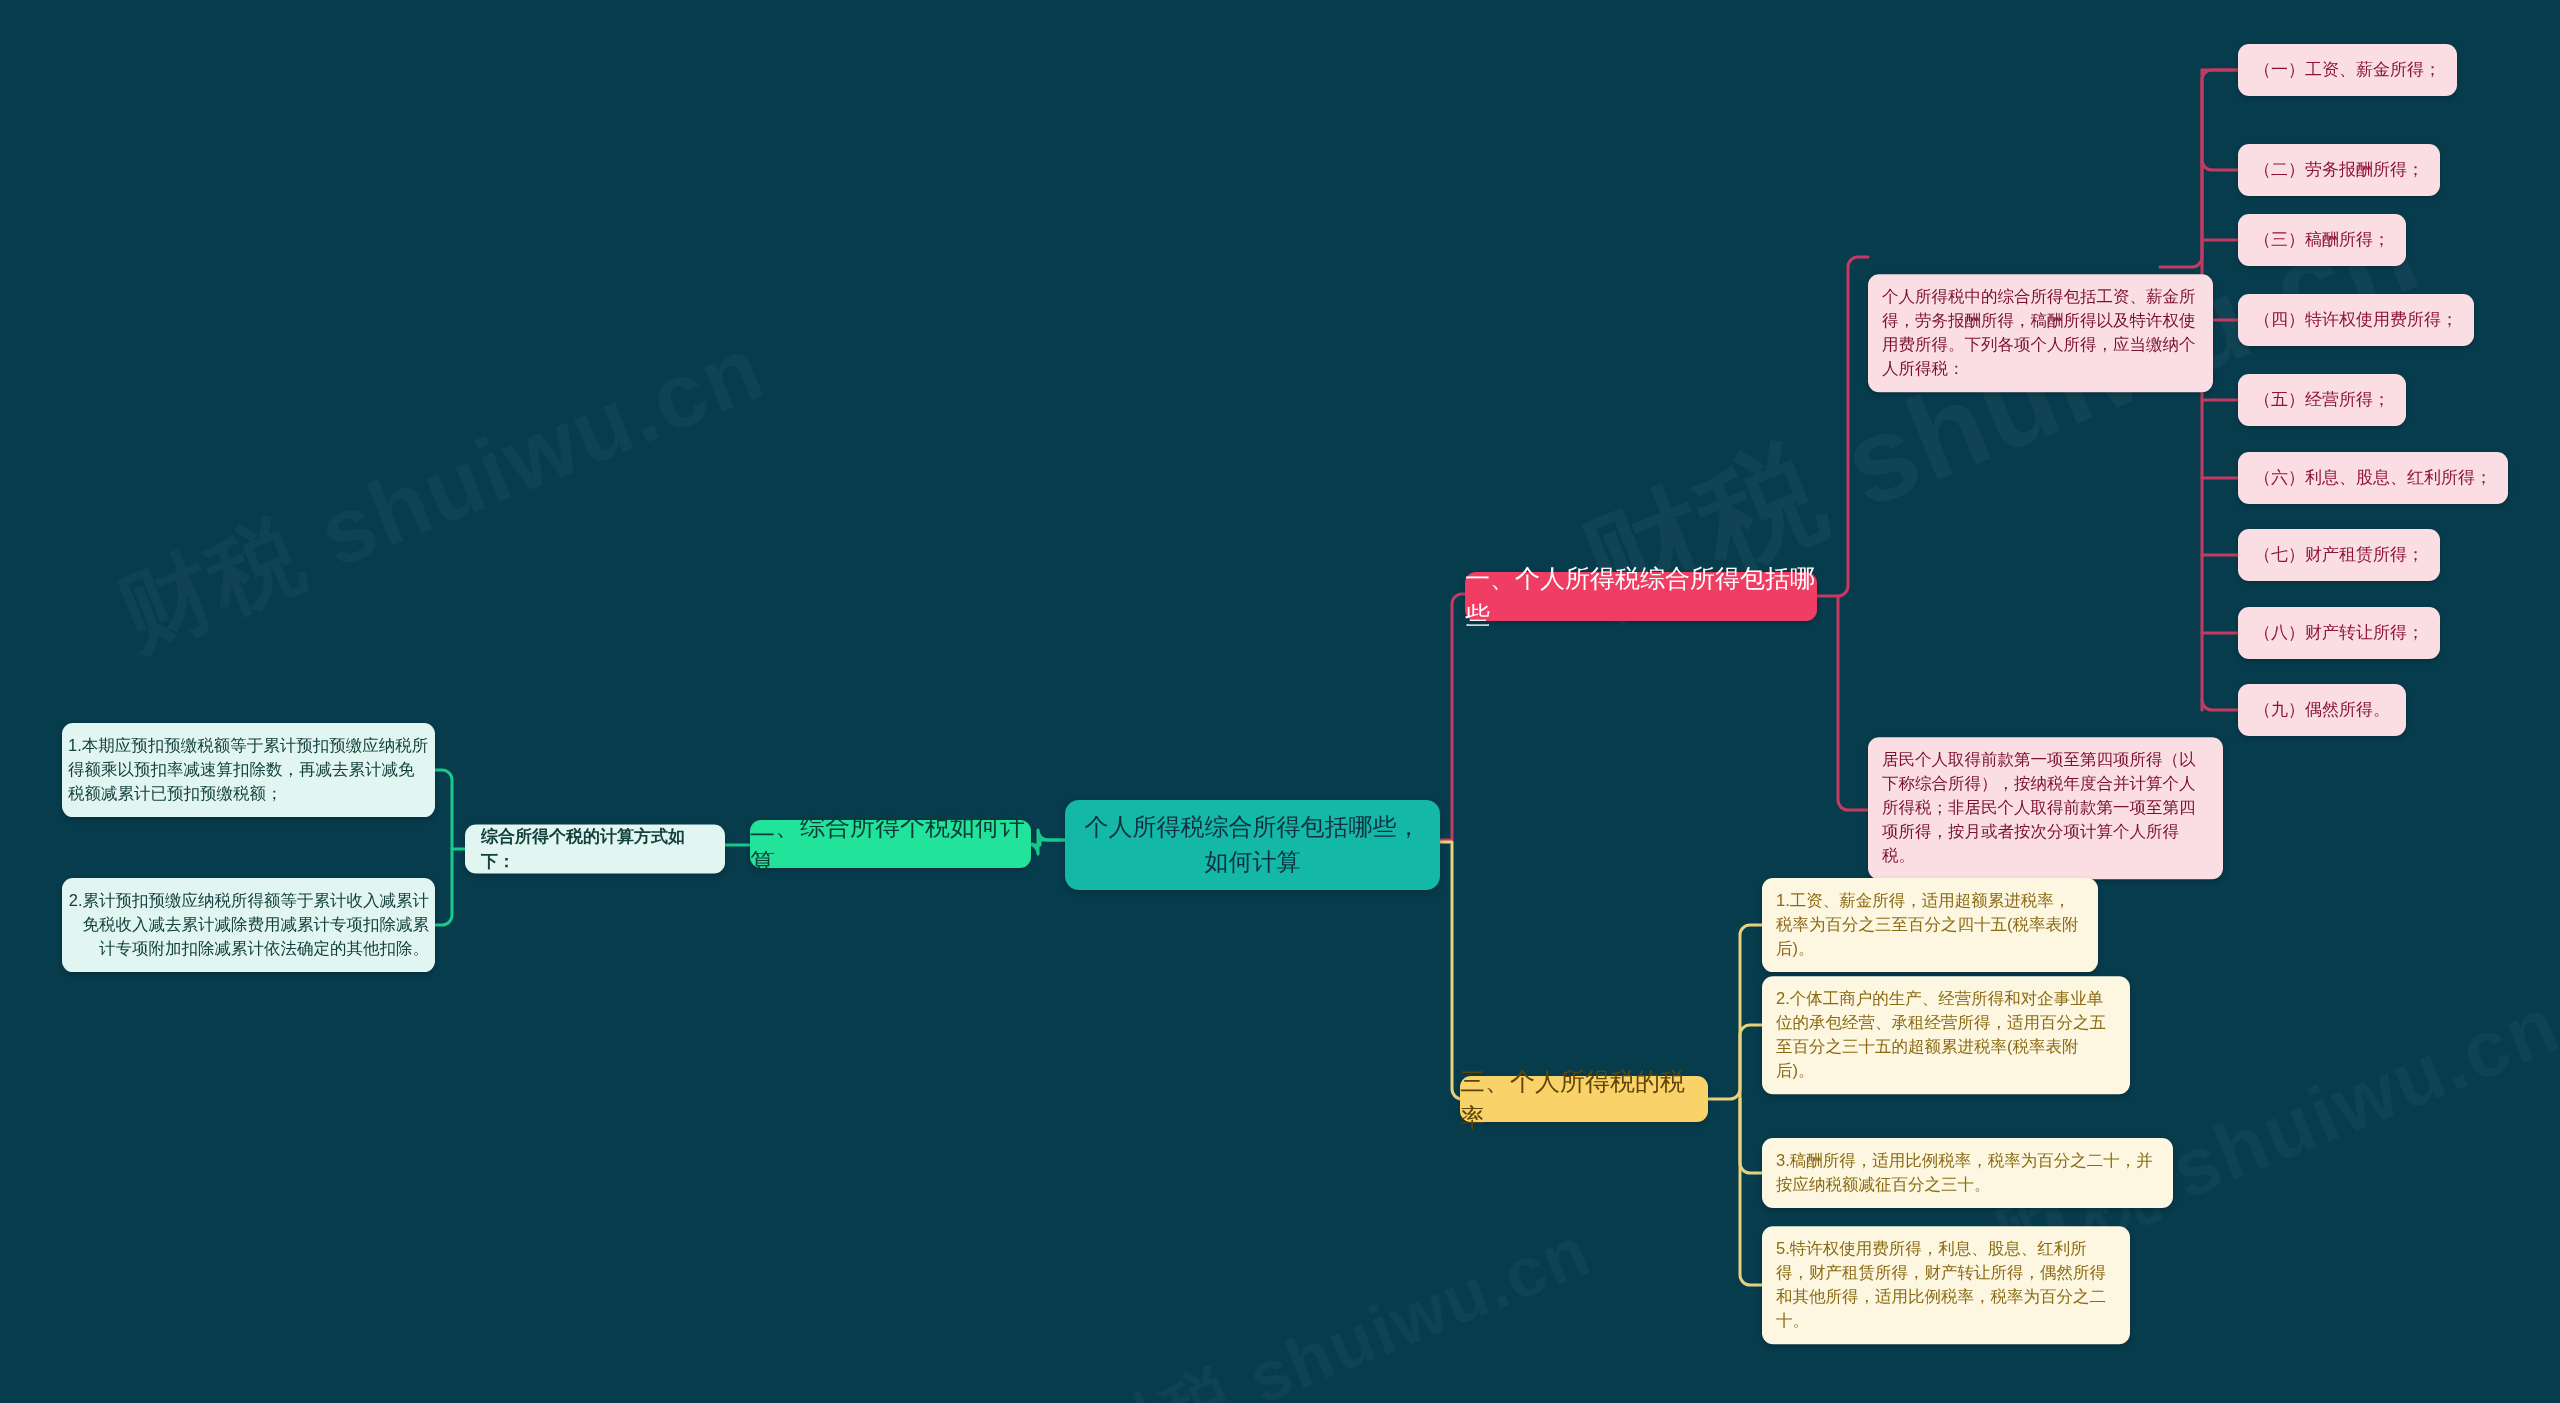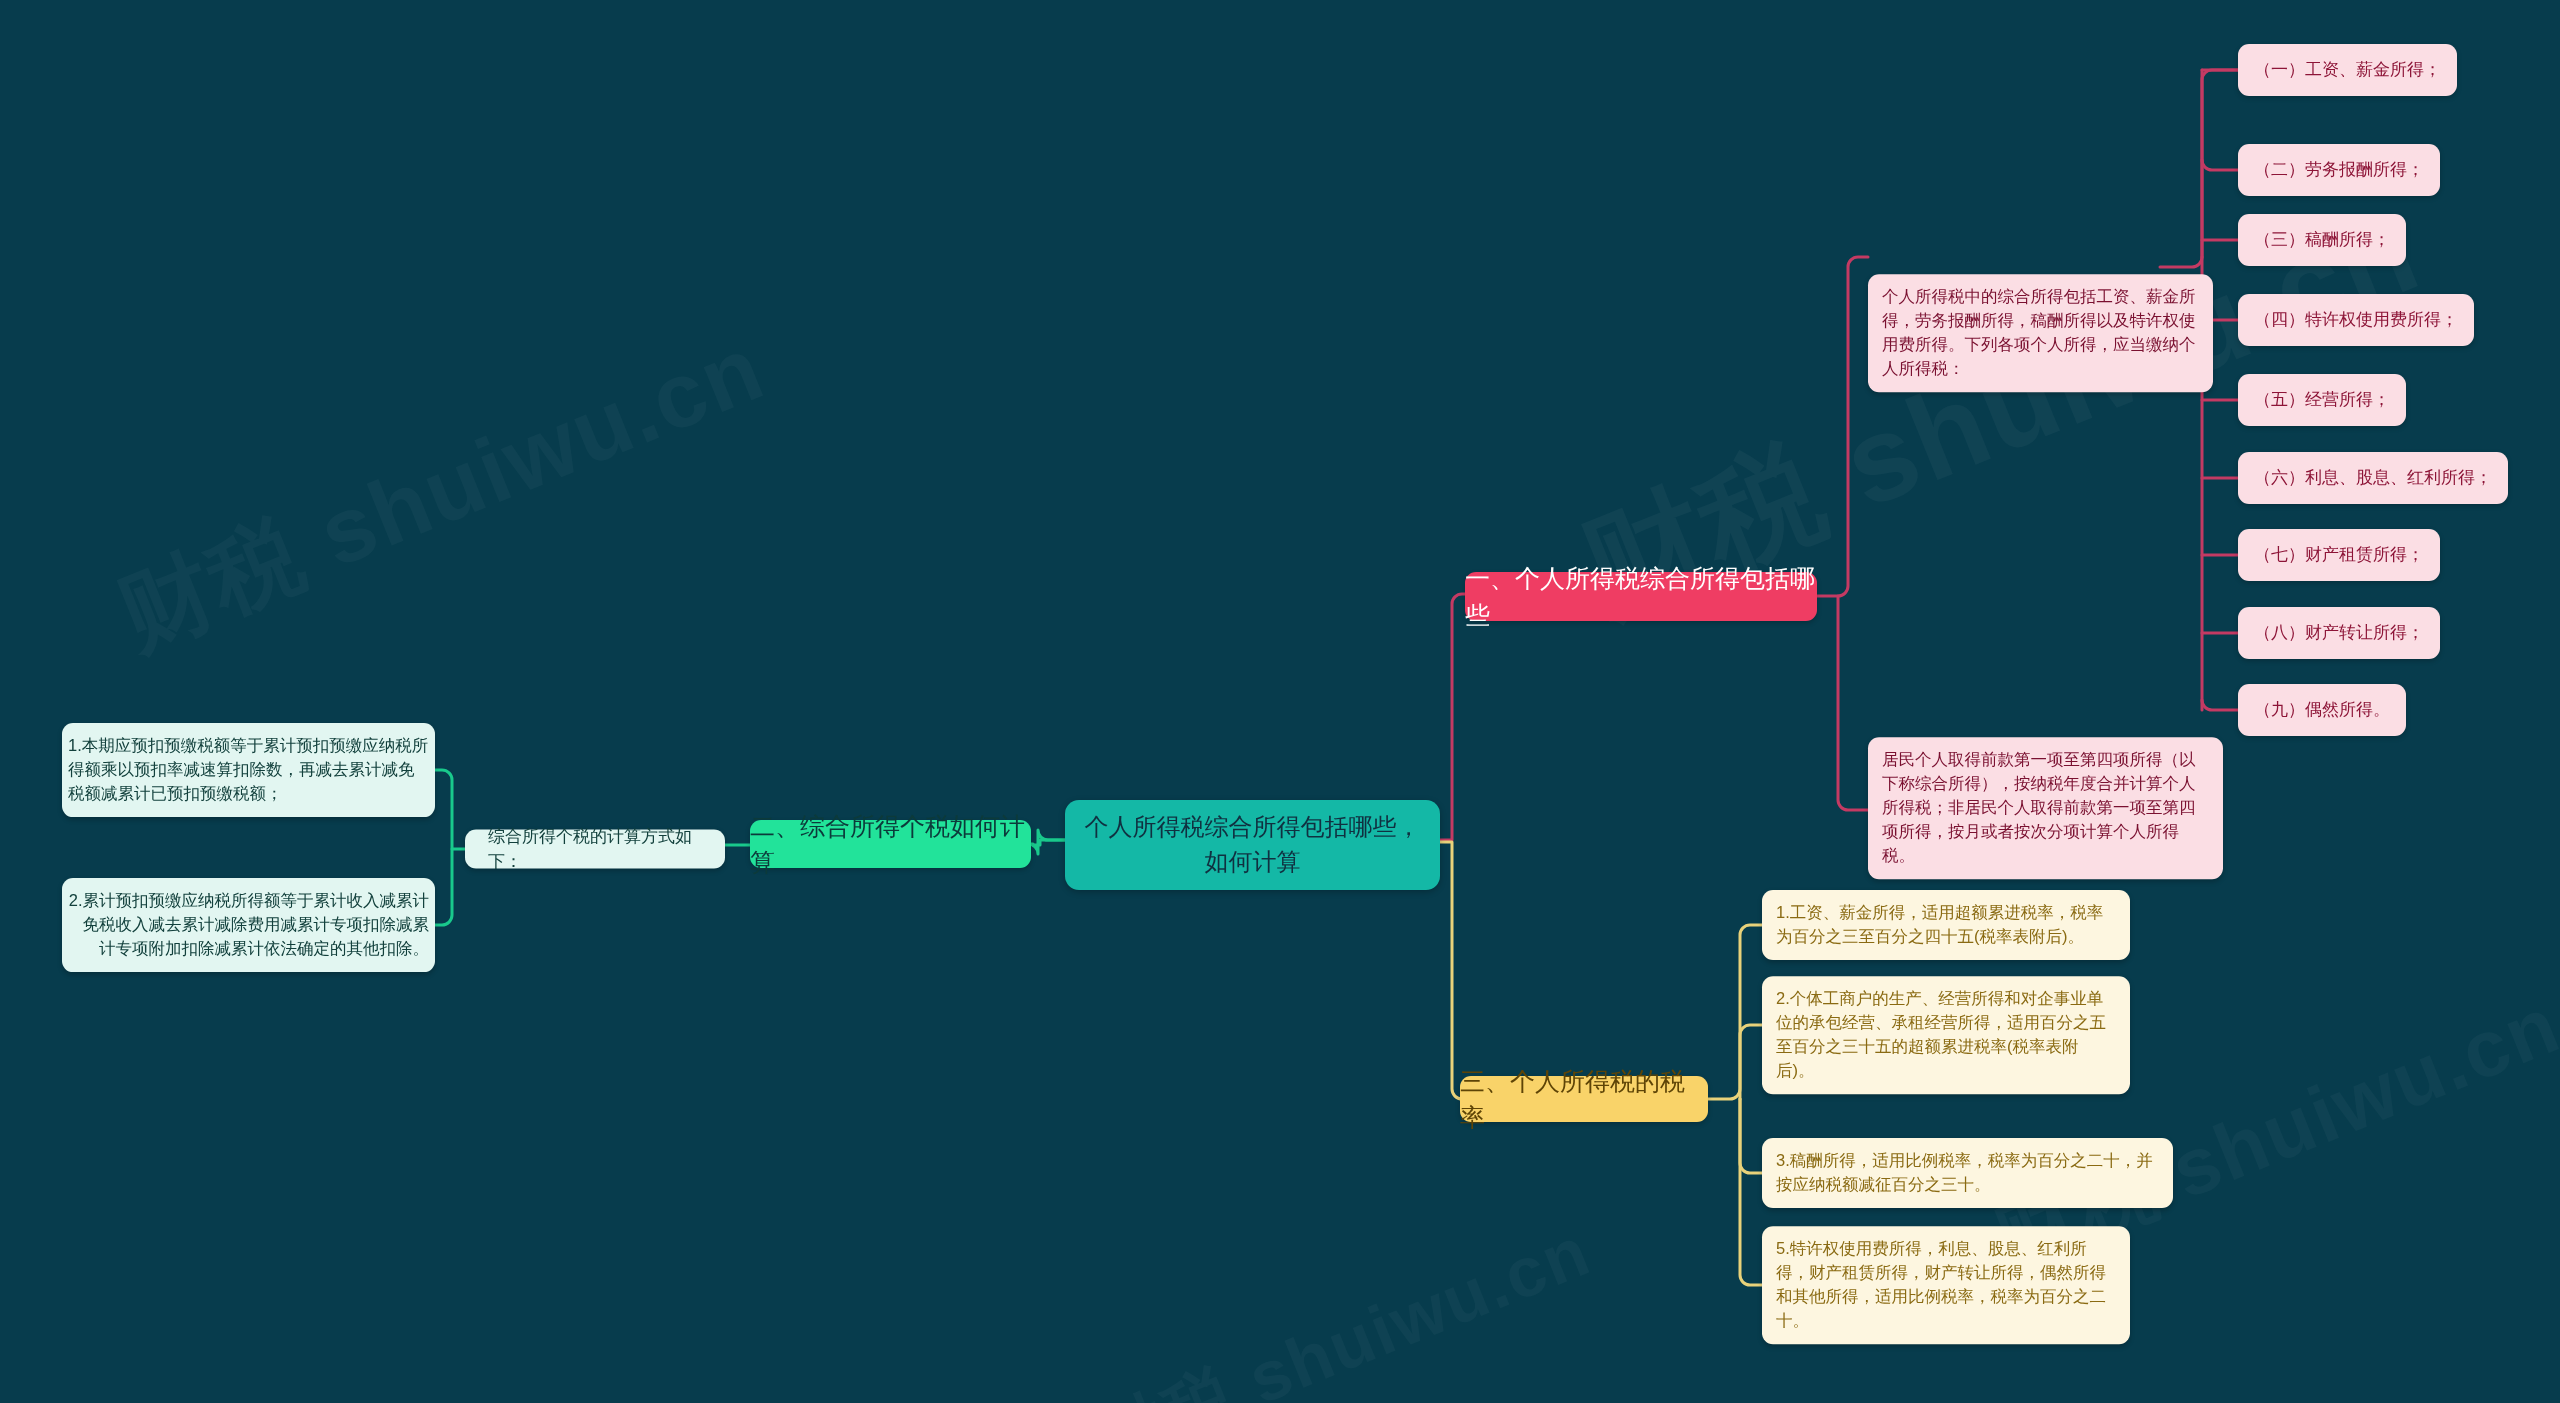--- a/index.html
+++ b/index.html
@@ -92,24 +92,25 @@
     display:flex;align-items:center;
     padding:0 16px;
     box-shadow:0 2px 5px rgba(0,0,0,.22);
   }
 
   
   .mint-pill{
     background:#e2f6f1;color:#12403c;
     font-size:17px;
     border-radius:11px;
-    height:39px;
+    height:49px;
     display:flex;align-items:center;
-    padding:0 23px;
-    box-shadow:0 2px 5px rgba(0,0,0,.22);
+    padding:0 16px;
+    box-shadow:0 2px 5px rgba(0,0,0,.22);
+    font-weight:bold;
   }
   .mint-card{
     background:#e2f6f1;color:#12403c;
     font-size:16.5px;
     border-radius:11px;
     padding:11px 6px;
     box-shadow:0 2px 5px rgba(0,0,0,.22);
   }
 
   
@@ -191,21 +192,21 @@
   <div class="node br2">二、综合所得个税如何计算</div>
 
   <div class="node mint-pill" style="left:465px;top:849px;width:260px;transform:translateY(-50%);">综合所得个税的计算方式如下：</div>
 
   <div class="node mint-card" style="left:62px;top:770px;width:373px;transform:translateY(-50%);">1.本期应预扣预缴税额等于累计预扣预缴应纳税所得额乘以预扣率减速算扣除数，再减去累计减免税额减累计已预扣预缴税额；</div>
 
   <div class="node mint-card" style="left:62px;top:925px;width:373px;transform:translateY(-50%);text-align:right;">2.累计预扣预缴应纳税所得额等于累计收入减累计免税收入减去累计减除费用减累计专项扣除减累计专项附加扣除减累计依法确定的其他扣除。</div>
 
   <div class="node br3">三、个人所得税的税率</div>
 
-  <div class="node cream-card" style="left:1762px;top:925px;width:368px;transform:translateY(-50%);">1.工资、薪金所得，适用超额累进税率，税率为百分之三至百分之四十五(税率表附后)。</div>
+  <div class="node cream-card" style="left:1762px;top:925px;width:336px;transform:translateY(-50%);">1.工资、薪金所得，适用超额累进税率，税率为百分之三至百分之四十五(税率表附后)。</div>
 
   <div class="node cream-card" style="left:1762px;top:1035px;width:368px;transform:translateY(-50%);">2.个体工商户的生产、经营所得和对企事业单位的承包经营、承租经营所得，适用百分之五至百分之三十五的超额累进税率(税率表附后)。</div>
 
   <div class="node cream-card" style="left:1762px;top:1173px;width:411px;transform:translateY(-50%);">3.稿酬所得，适用比例税率，税率为百分之二十，并按应纳税额减征百分之三十。</div>
 
   <div class="node cream-card" style="left:1762px;top:1285px;width:368px;transform:translateY(-50%);">5.特许权使用费所得，利息、股息、红利所得，财产租赁所得，财产转让所得，偶然所得和其他所得，适用比例税率，税率为百分之二十。</div>
 
 </div>
 
 </body></html>

